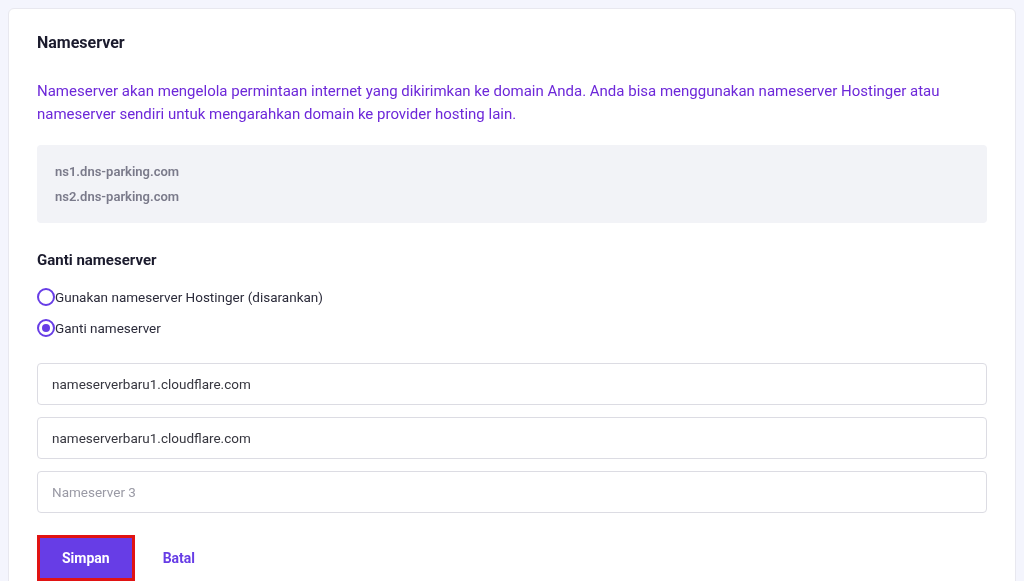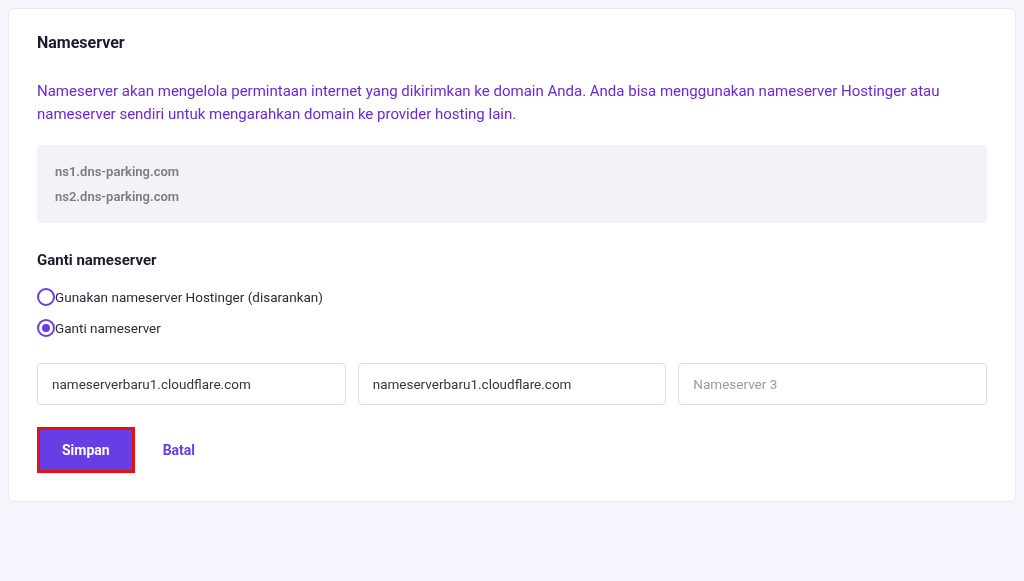--- a/index.html
+++ b/index.html
@@ -67,21 +67,21 @@
       flex-shrink: 0;
     }
     .radio-inner {
       width: 8px;
       height: 8px;
       background: #673de6;
       border-radius: 50%;
       display: none;
     }
     .radio-row[data-selected="true"] .radio-inner { display: block; }
-    .inputs { display: flex; flex-direction: row; gap: 12px; margin-bottom: 22px; }
+    .inputs { display: flex; flex-direction: column; gap: 12px; margin-bottom: 22px; }
     .text-input {
       width: 100%;
       border: 1px solid #dcdce3;
       border-radius: 4px;
       padding: 12px 14px;
       font-size: 13.5px;
       color: #36363f;
       outline: none;
       font-family: inherit;
     }

